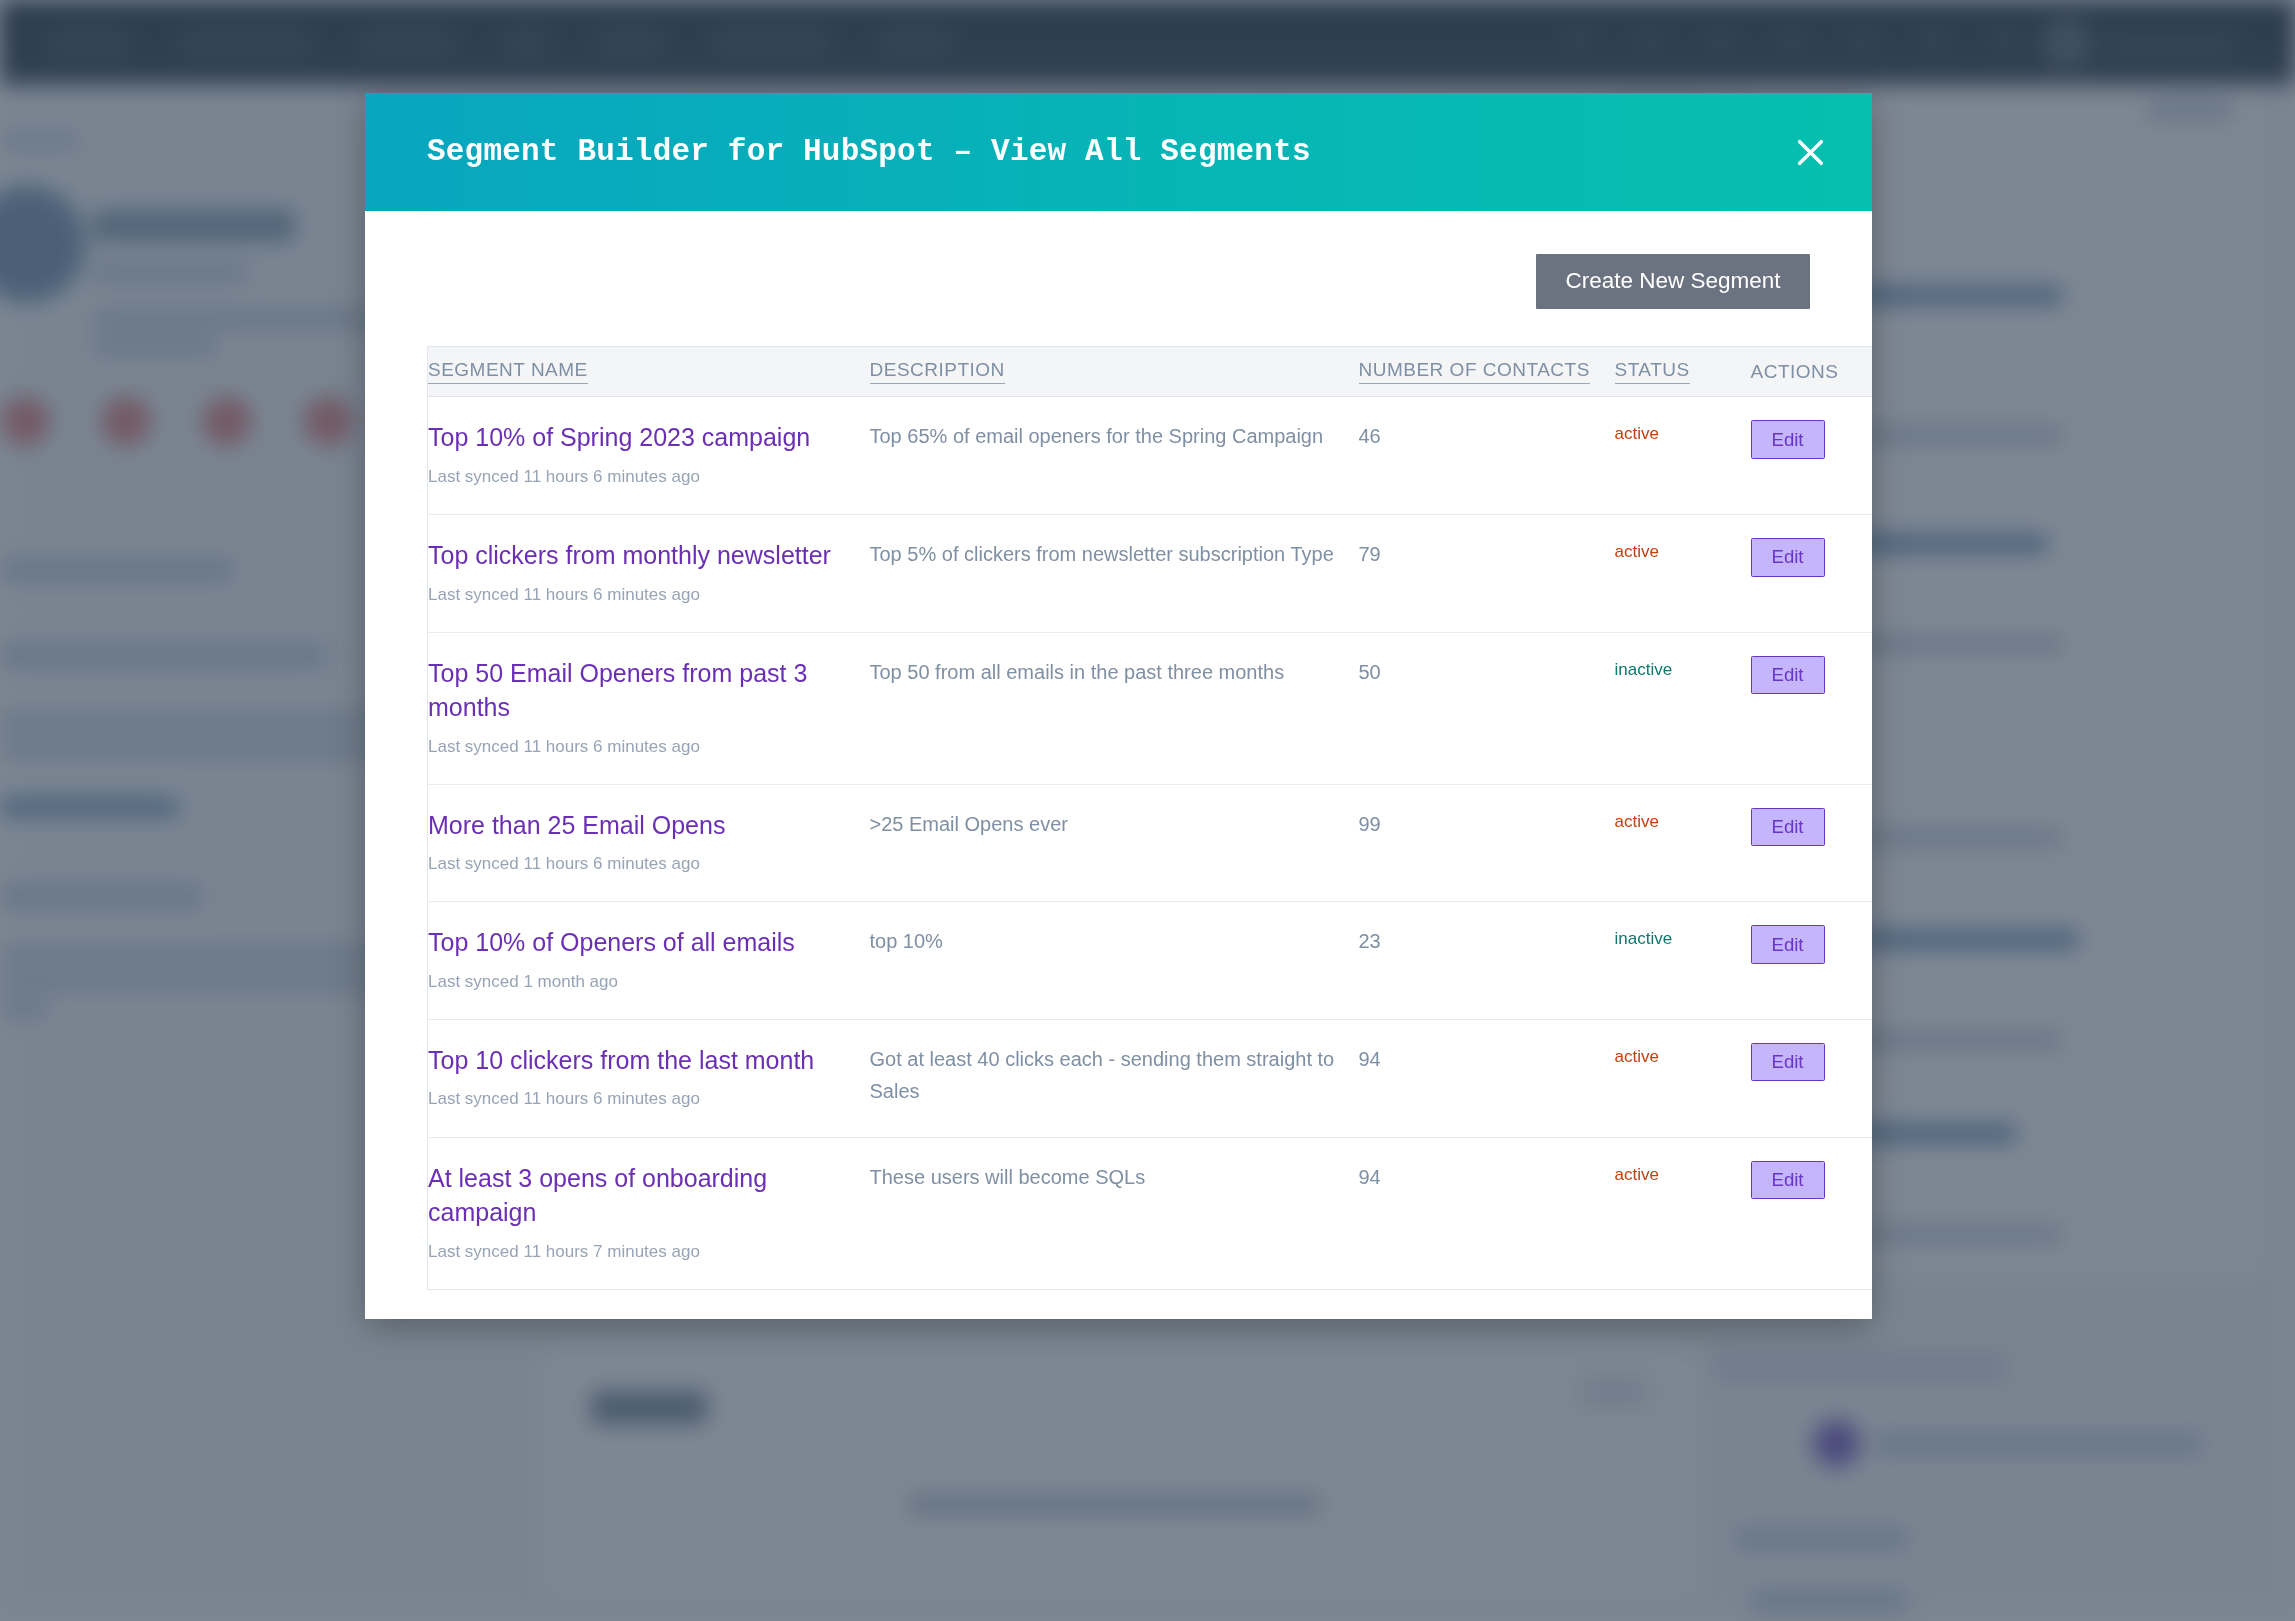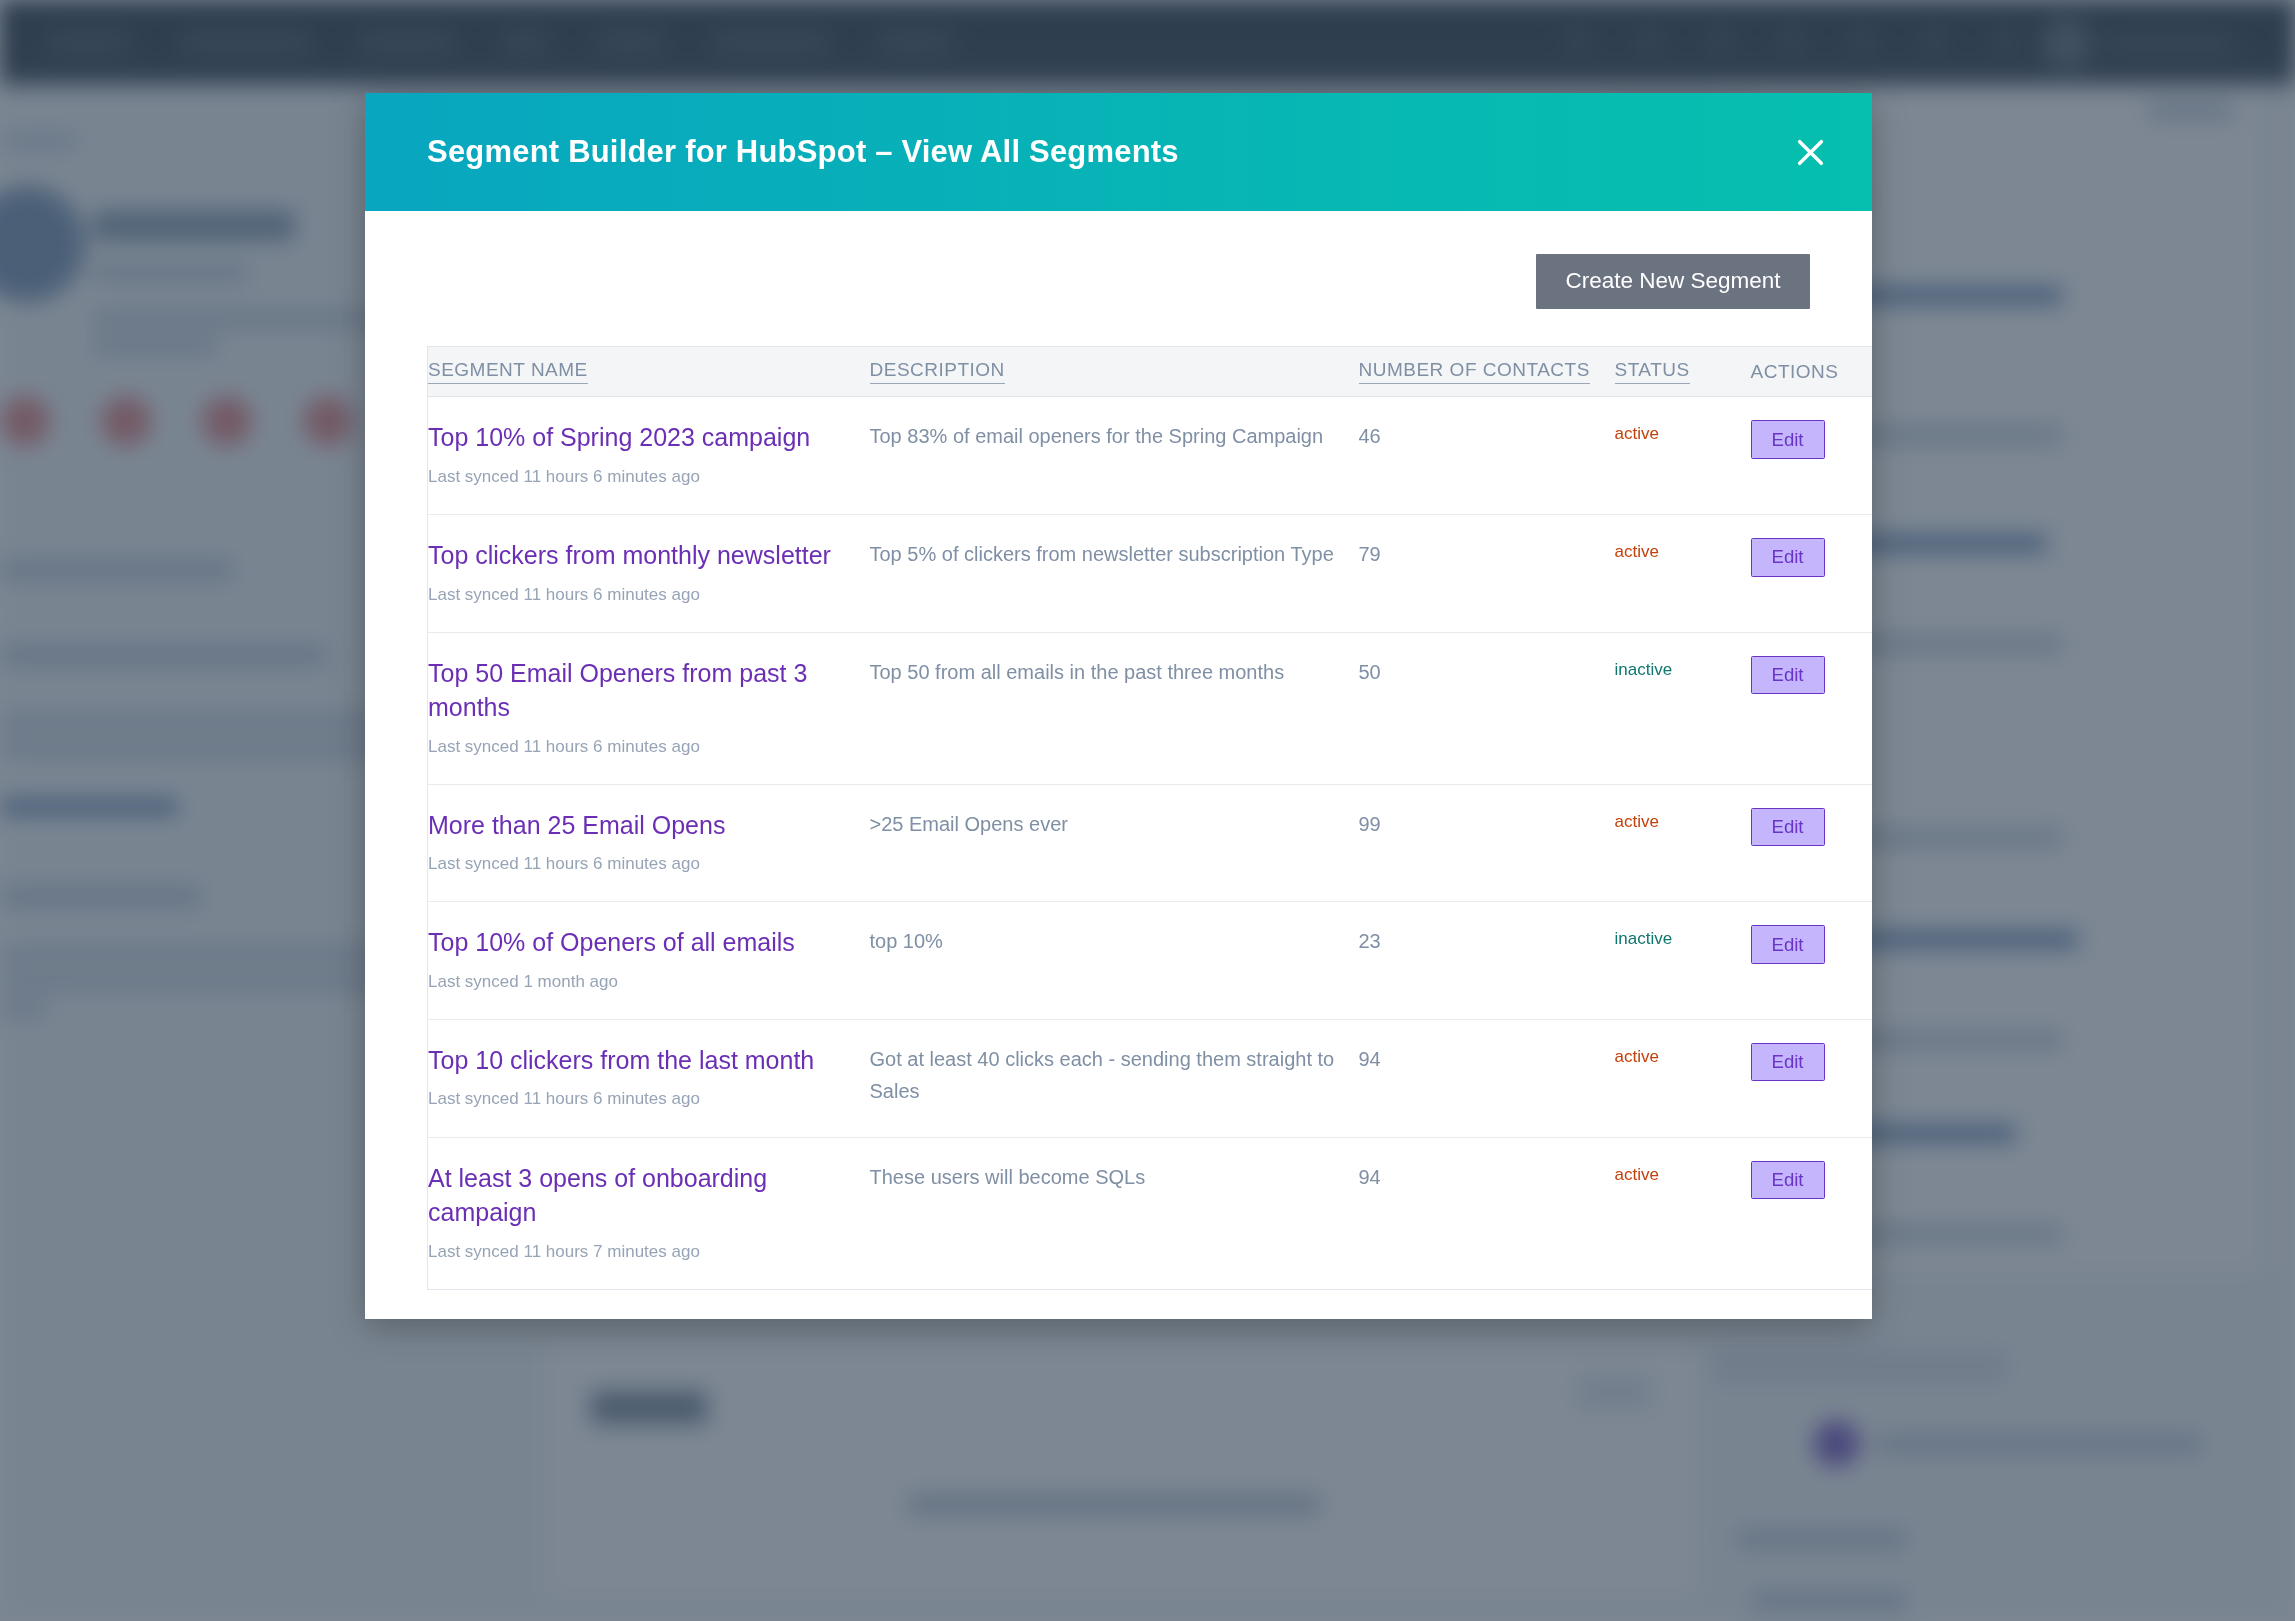--- a/index.html
+++ b/index.html
@@ -131,20 +131,21 @@
   }
 
   .modal-header {
     position: relative;
     height: 118px;
     background: linear-gradient(90deg, #08A6C0 0%, #07B5B5 55%, #06BFAE 100%);
     display: flex;
     align-items: center;
     padding: 0 0 0 62px;
     flex: 0 0 auto;
+    font-family: Liberation Mono, monospace;
   }
   .modal-title {
     color: #ffffff;
     font-size: 31px;
     font-weight: bold;
     letter-spacing: 0.2px;
     line-height: 1.2;
   }
   .modal-close {
     position: absolute;
@@ -394,21 +395,21 @@
             <span>ACTIONS</span>
           </th>
         </tr>
       </thead>
       <tbody id="segments-body">
           <tr>
             <td class="cell-name">
               <a class="seg-link">Top 10% of Spring 2023 campaign</a>
               <div class="seg-sync">Last synced 11 hours 6 minutes ago</div>
             </td>
-            <td class="cell-desc">Top 83% of email openers for the Spring Campaign</td>
+            <td class="cell-desc">Top 65% of email openers for the Spring Campaign</td>
             <td class="cell-count">46</td>
             <td class="cell-status status-active">active</td>
             <td class="cell-actions"><button class="btn-edit">Edit</button></td>
           </tr>
           <tr>
             <td class="cell-name">
               <a class="seg-link">Top clickers from monthly newsletter</a>
               <div class="seg-sync">Last synced 11 hours 6 minutes ago</div>
             </td>
             <td class="cell-desc">Top 5% of clickers from newsletter subscription Type</td>

